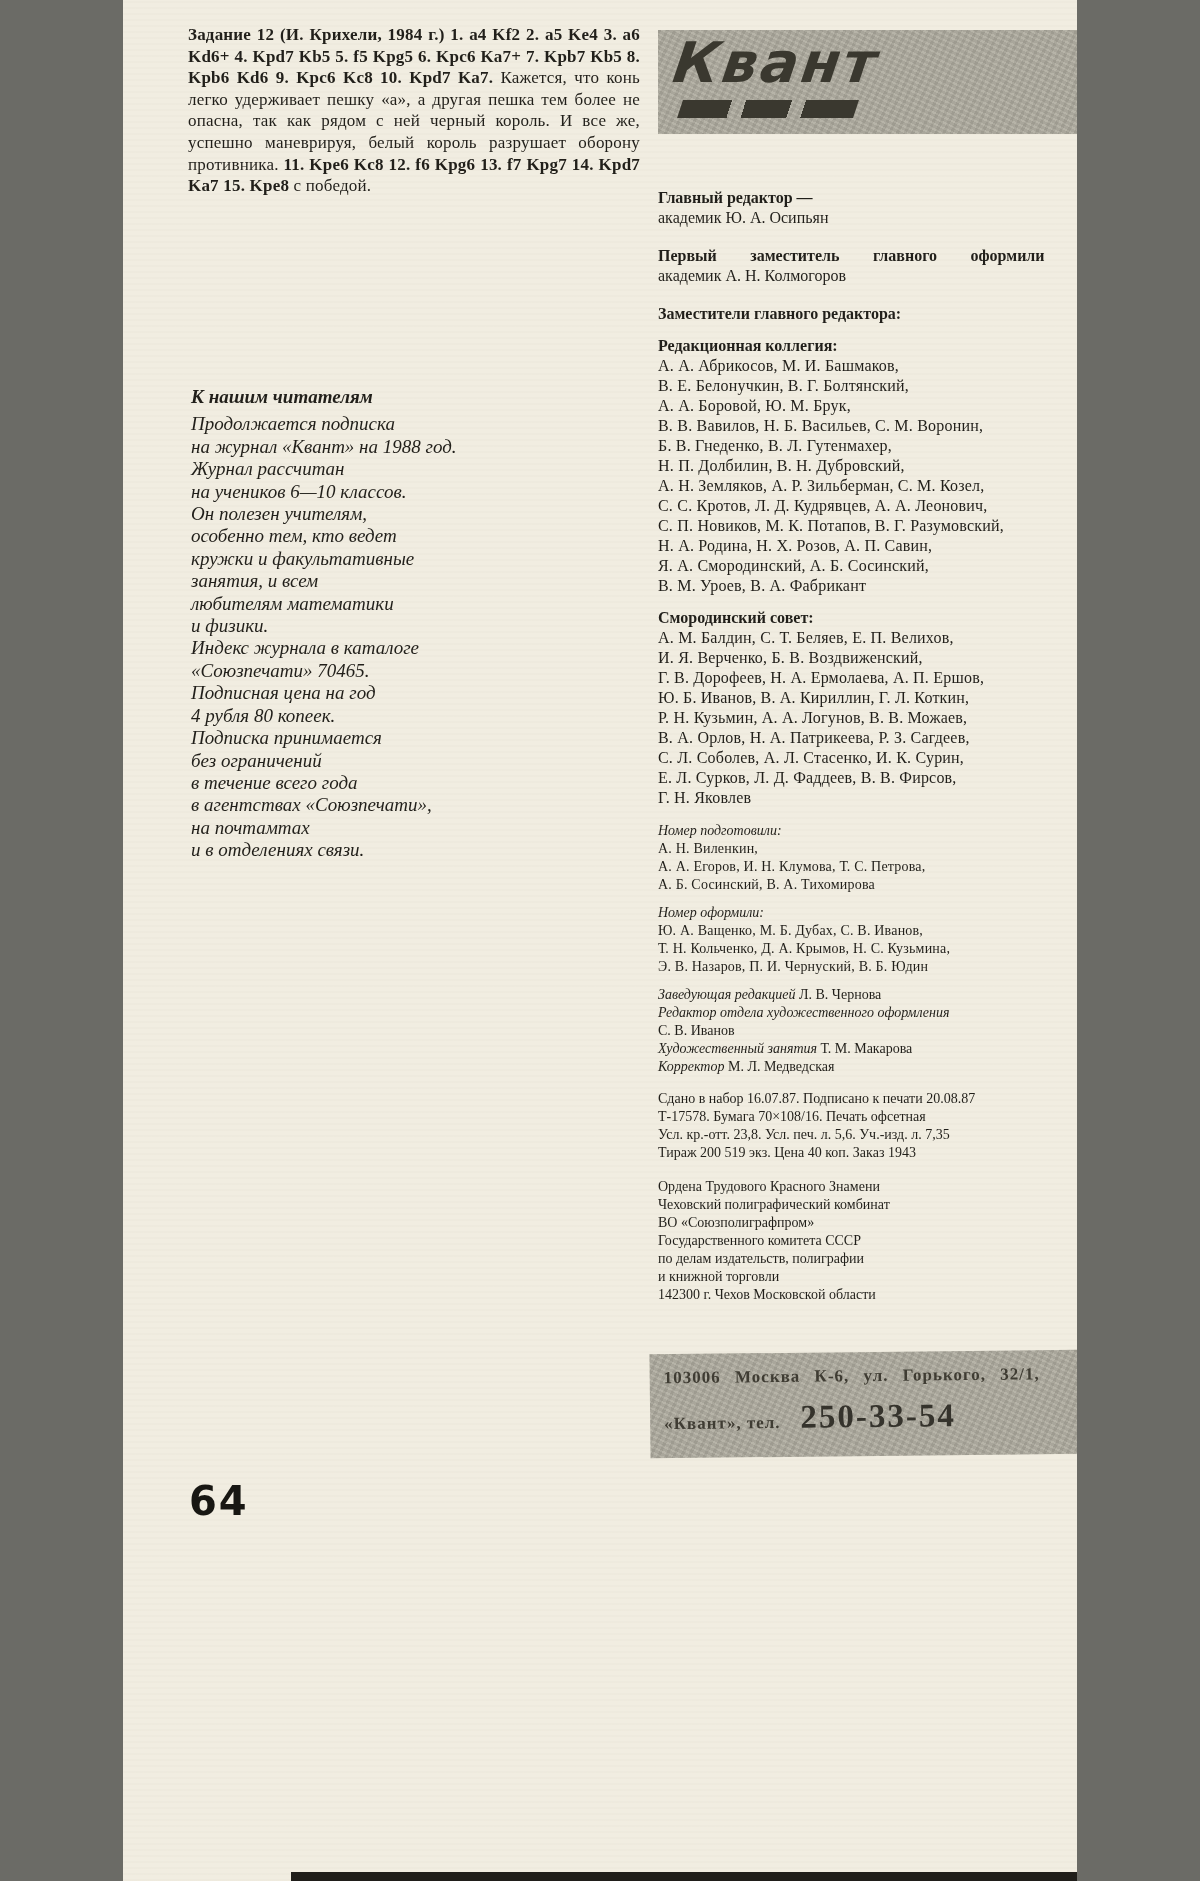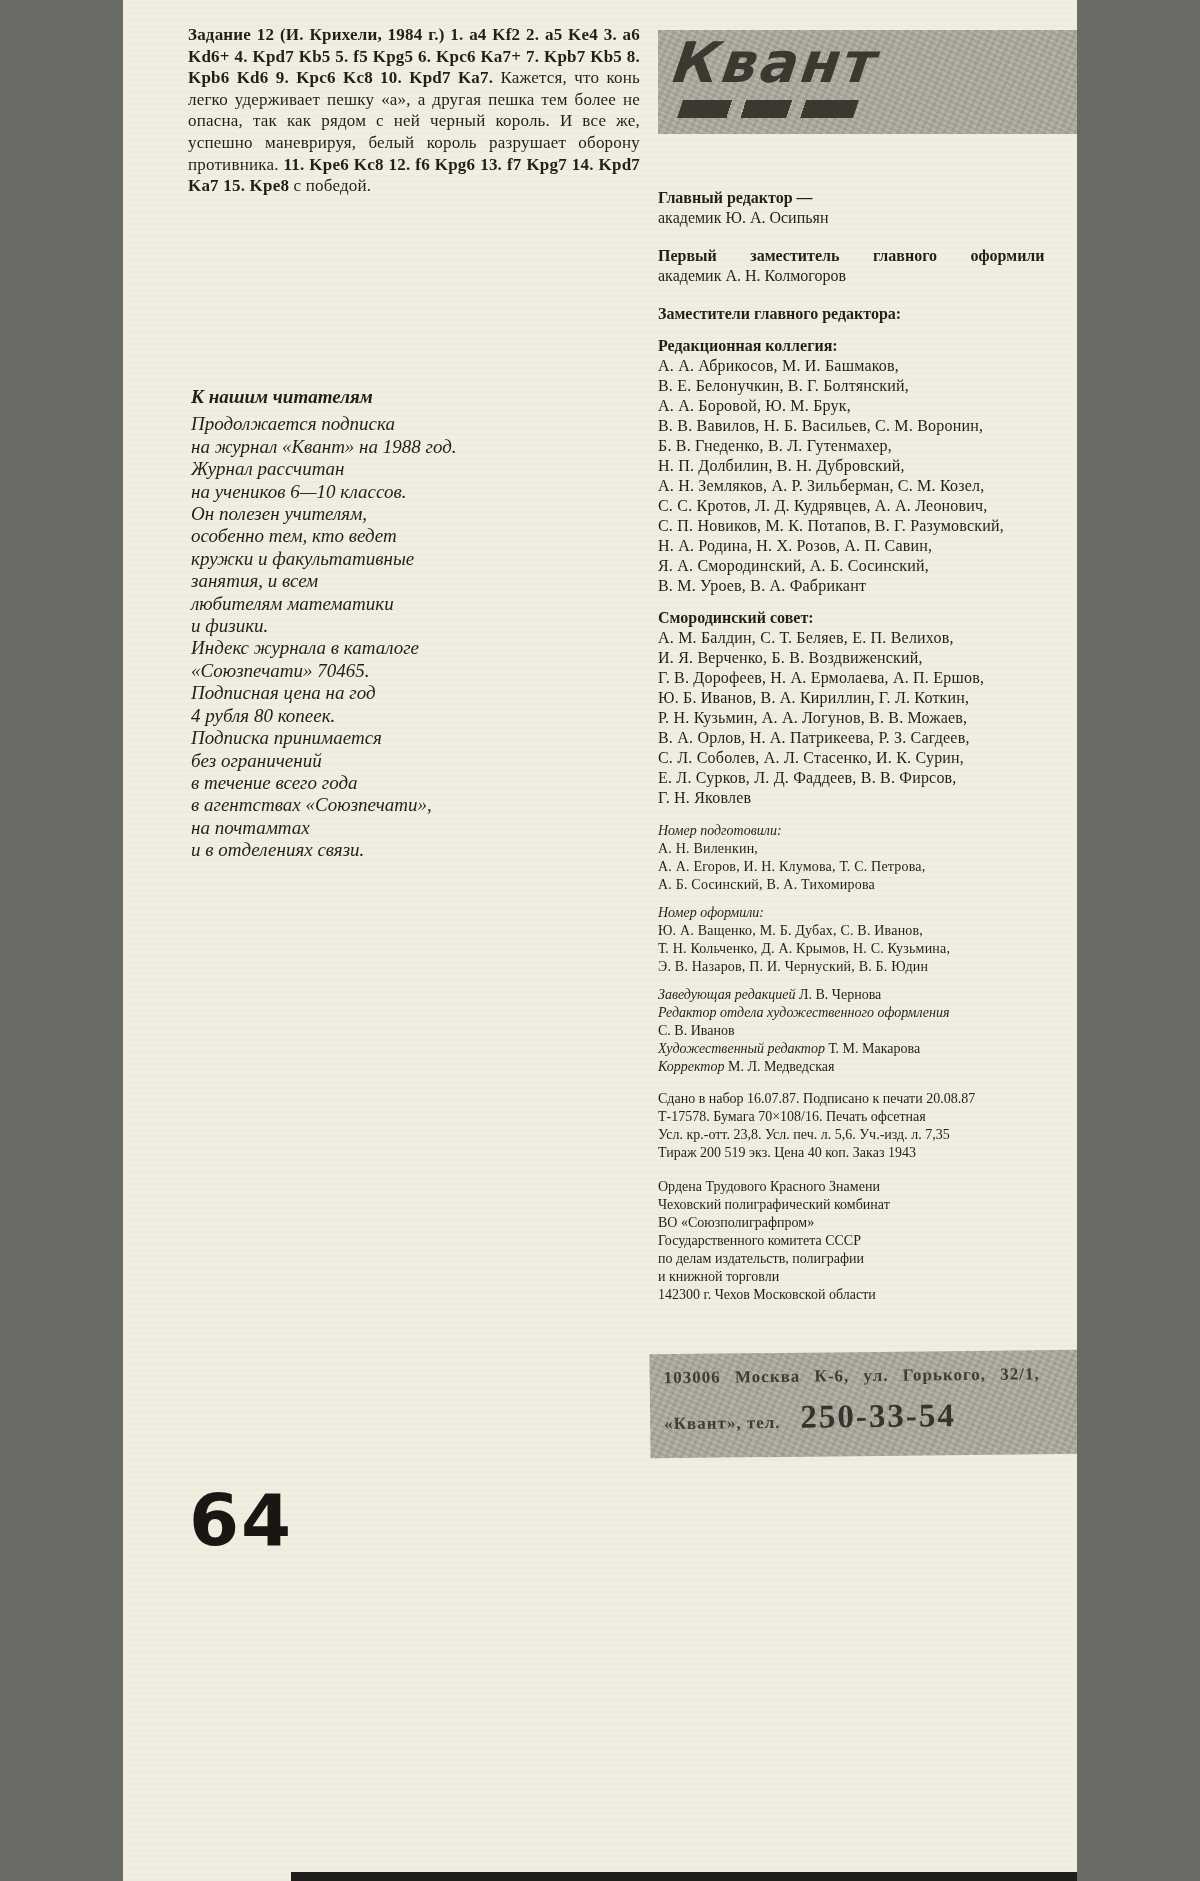--- a/index.html
+++ b/index.html
@@ -21,21 +21,21 @@
   .readers {
     position:absolute; left:68px; top:386px; width:448px;
     font-style:italic; font-size:19px; line-height:22.4px;
   }
   .readers-title { font-weight:bold; margin-bottom:5px; }
   .readers-body { white-space:pre-line; }
 
   .page-number {
     position:absolute; left:66px; top:1478px;
     font-family:"DejaVu Sans","Liberation Sans",sans-serif;
-    font-weight:bold; font-size:72px; color:#181713; letter-spacing:2px;
+    font-weight:bold; font-size:40px; color:#181713; letter-spacing:2px;
   }
 
   
   .gray-tex {
     background-color:#b2afa3;
     background-image:
       repeating-linear-gradient(115deg, rgba(60,58,50,0.10) 0 3px, rgba(0,0,0,0) 3px 7px),
       repeating-linear-gradient(25deg, rgba(255,255,255,0.06) 0 2px, rgba(0,0,0,0.05) 2px 5px);
   }
 
@@ -189,21 +189,21 @@
     <div class="sec small mb14">
       <div class="staff-row">
         <span class="it">Заведующая редакцией</span>
         <span>Л. В. Чернова</span>
       </div>
       <div class="staff-row">
         <span class="it">Редактор отдела художественного оформления</span>
         <span class="name-block">С. В. Иванов</span>
       </div>
       <div class="staff-row">
-        <span class="it">Художественный редактор</span>
+        <span class="it">Художественный занятия</span>
         <span>Т. М. Макарова</span>
       </div>
       <div class="staff-row">
         <span class="it">Корректор</span>
         <span>М. Л. Медведская</span>
       </div>
     </div>
 
     <div class="sec small preline mb16">Сдано в набор 16.07.87. Подписано к печати 20.08.87
 Т-17578. Бумага 70×108/16. Печать офсетная

